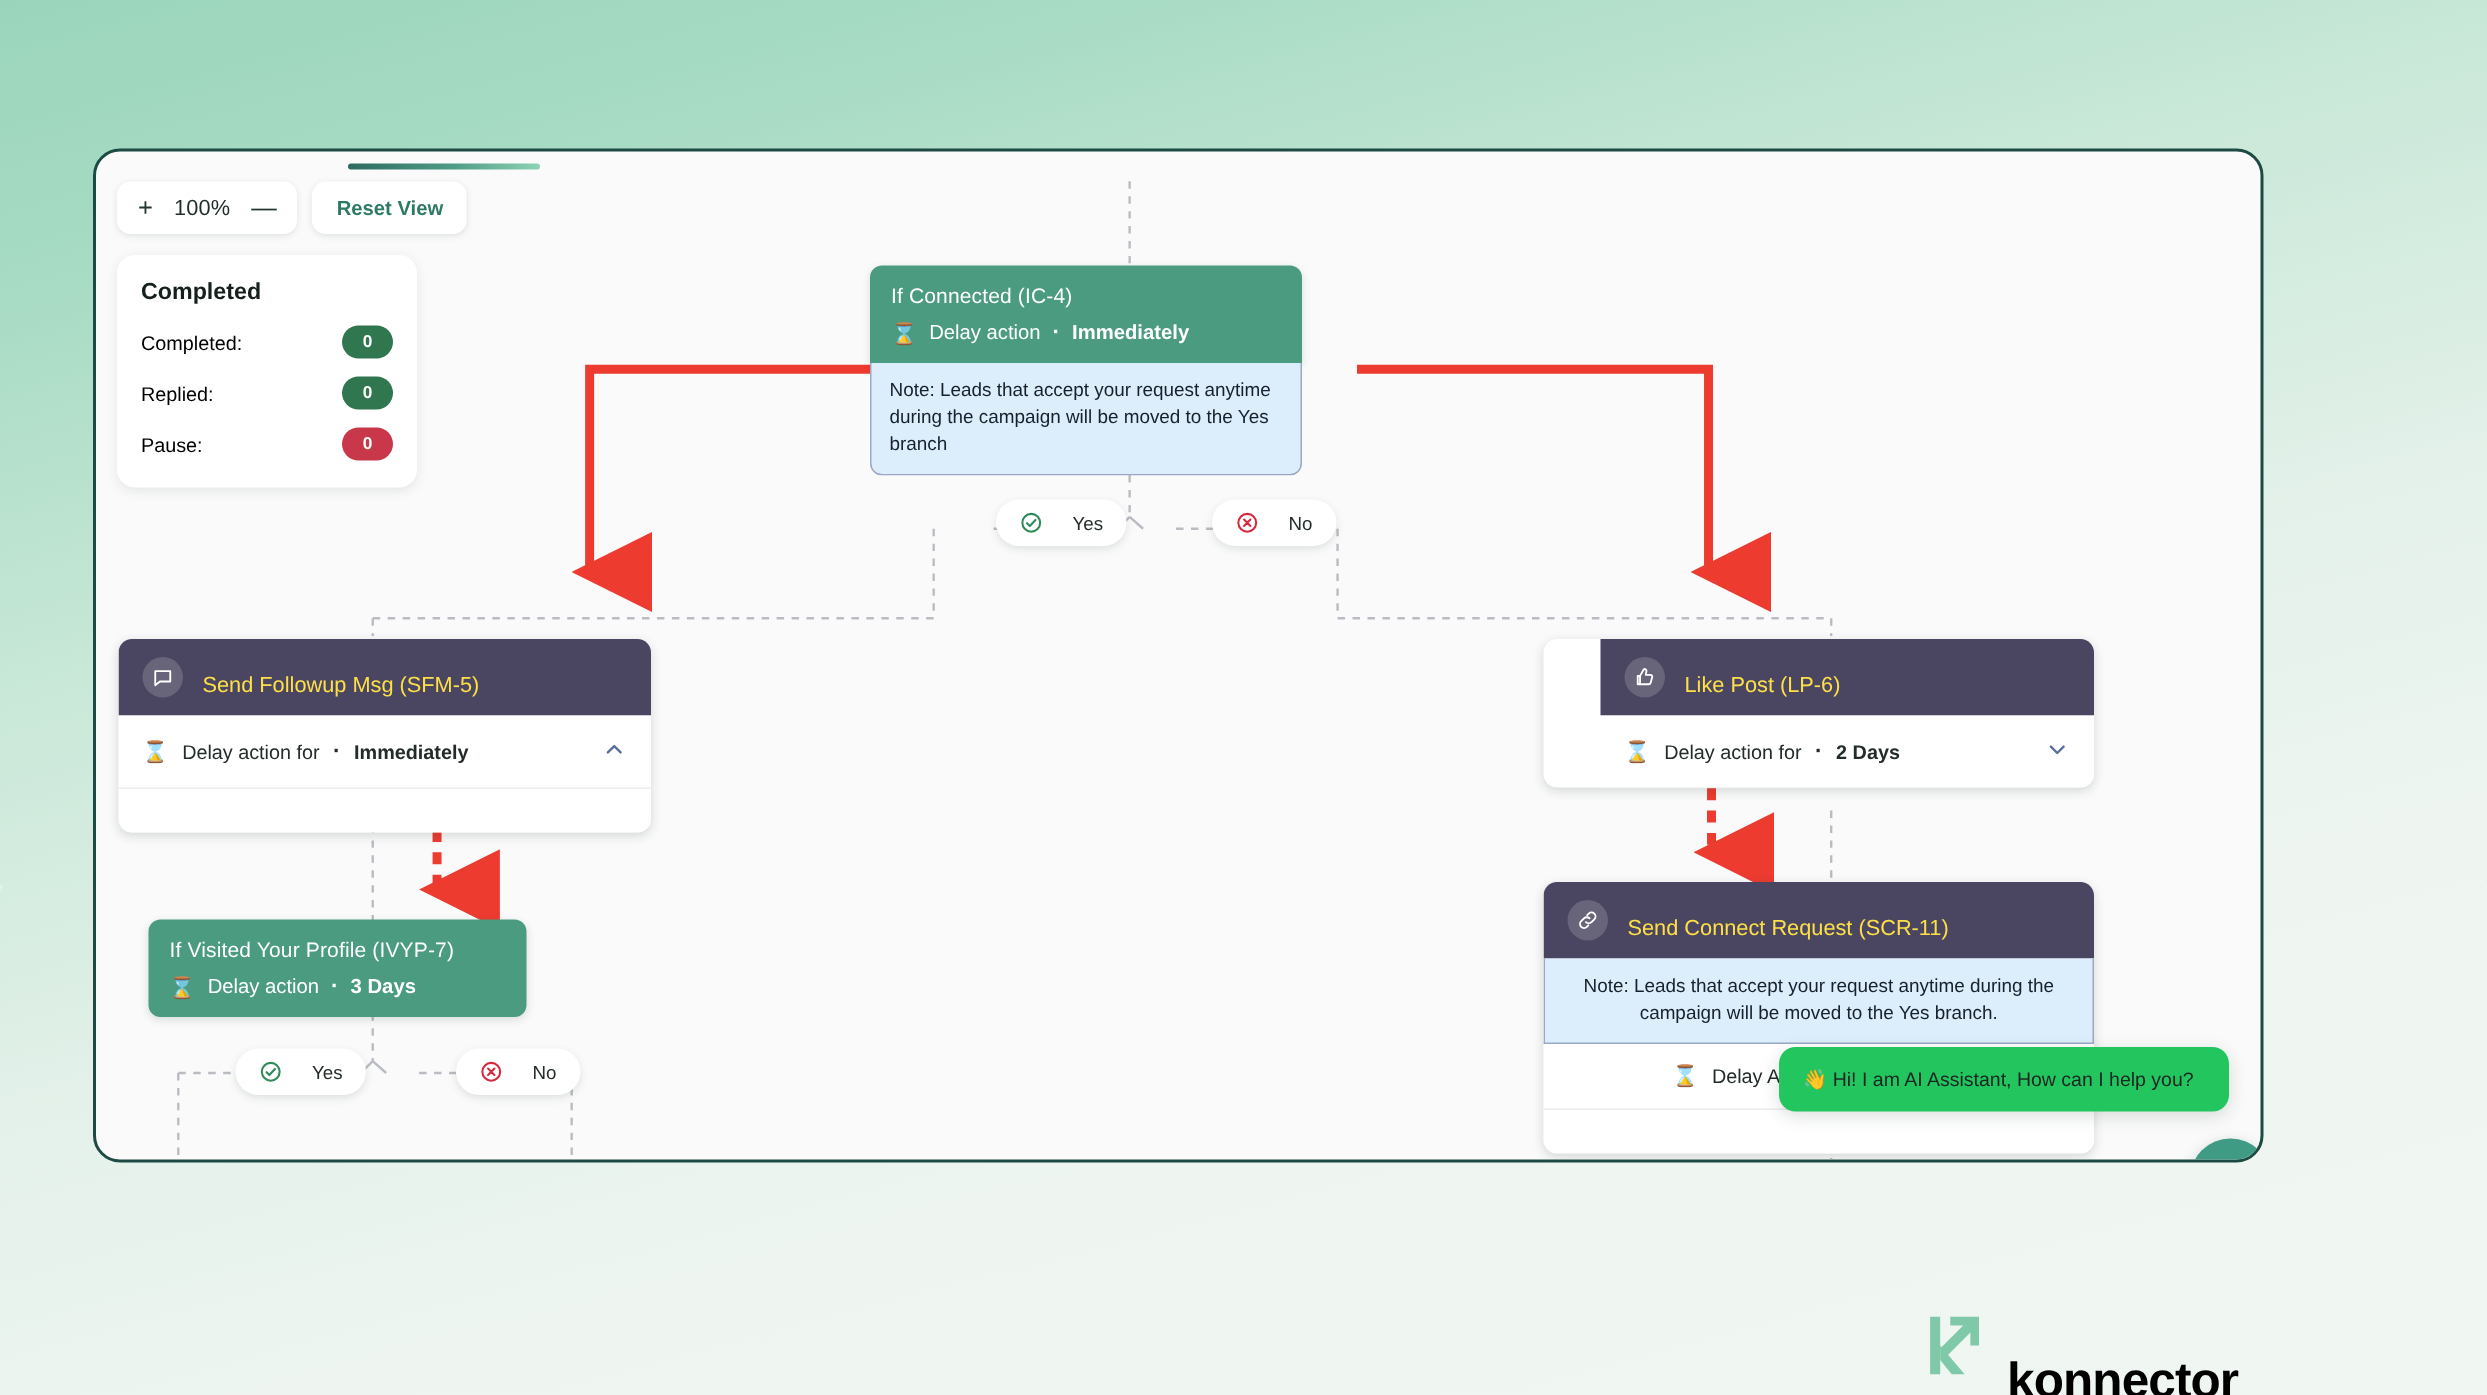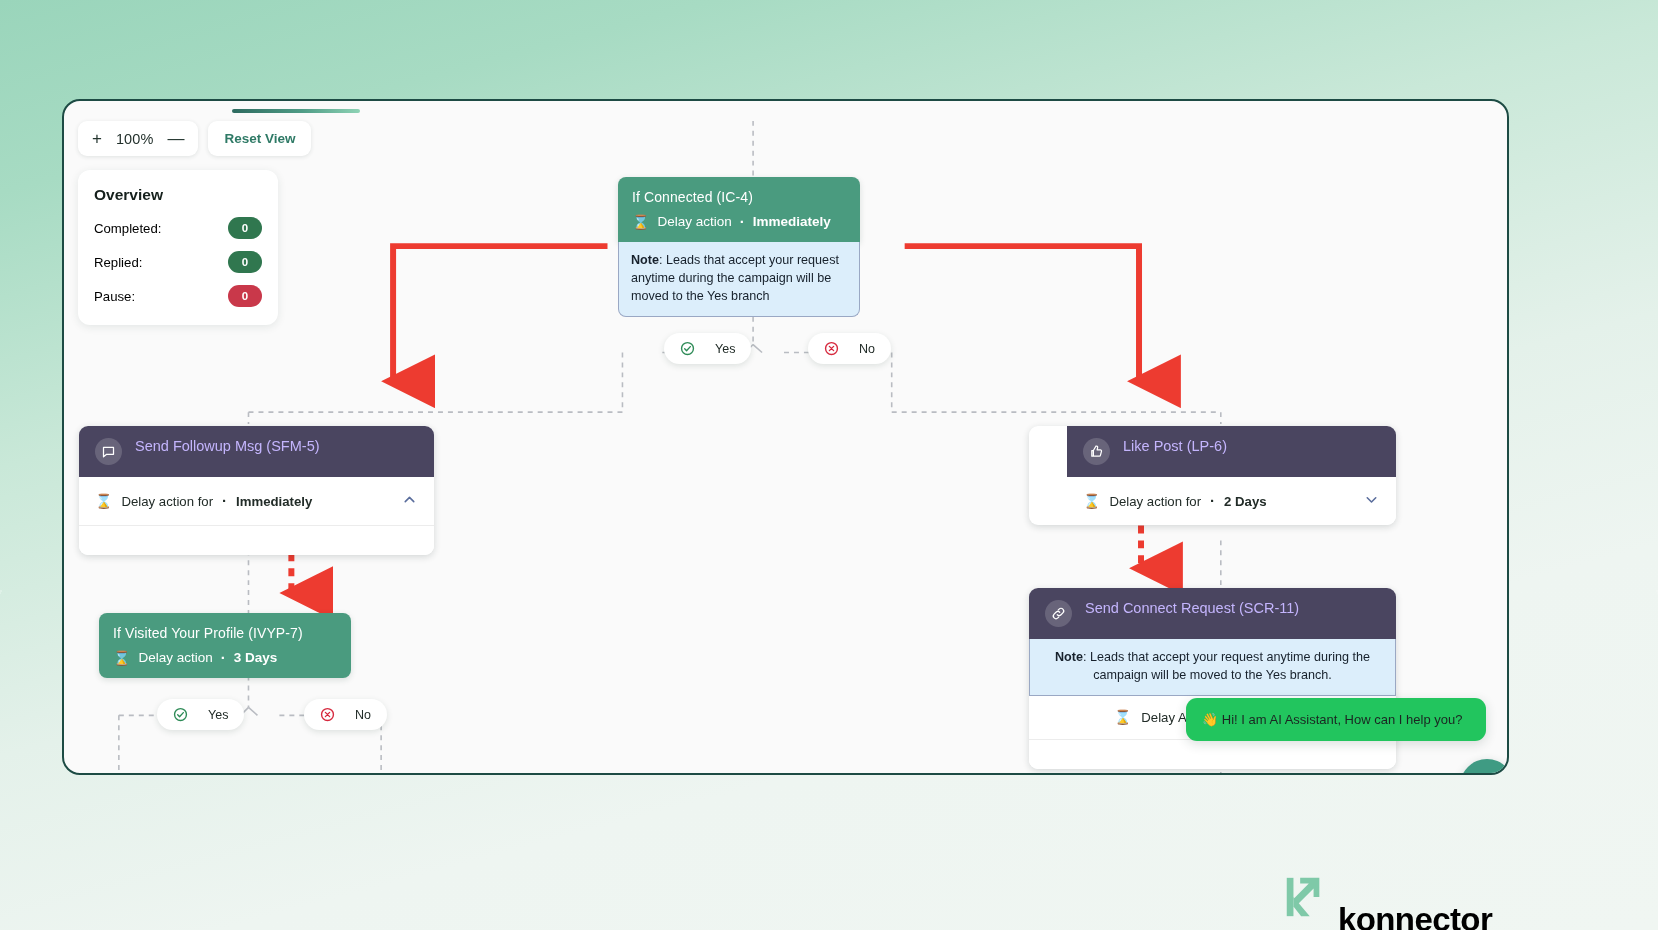--- a/index.html
+++ b/index.html
@@ -76,29 +76,29 @@
   .delay-line { display:flex; align-items:center; gap:8px; font-size:13.5px;}
   .delay-line .sep { font-weight:900; font-size:15px; line-height:0; }
   .delay-line .strong { font-weight:700; }
   .hourglass { font-size:14px; line-height:1; }
 
   .note-box {
     background:#dceefb; border:1.5px solid #9aa8c4; border-top:none;
     border-radius:0 0 8px 8px; padding:10px 12px;
     font-size:12.6px; color:#17212c; line-height:1.42;
   }
-  .note-box b{font-weight:700;text-align:center;}
+  .note-box b{font-weight:400;text-align:center;}
 
   .dark-node {
     border-radius:9px; overflow:hidden;
     box-shadow:0 2px 7px rgba(20,40,35,.16);
     background:#fff;
   }
   .dark-head {
-    background:#4a4560; color:#c4b5fd; display:flex; align-items:flex-start; gap:13px;
+    background:#4a4560; color:#fde047; display:flex; align-items:flex-end; gap:13px;
     padding:12px 16px;
   }
   .dark-head .title{font-size:14.5px; font-weight:400;}
   .circ-icon {
     width:27px; height:27px; border-radius:50%; background:rgba(255,255,255,.17);
     display:flex; align-items:center; justify-content:center; flex:0 0 auto;
   }
   .dark-body {
     background:#fff; display:flex; align-items:center; gap:9px;
     padding:14px 16px; font-size:13.2px; color:#222c28;
@@ -191,36 +191,36 @@
   <div class="zoom-bar">
     <div class="zoom-group">
       <span class="zoom-btn">+</span>
       <span class="zoom-val">100%</span>
       <span class="zoom-btn">—</span>
     </div>
     <div class="reset-view">Reset View</div>
   </div>
 
   <div class="overview">
-    <h3>Overview</h3>
+    <h3>Completed</h3>
     <div class="ov-row">
       <span class="ov-label">Completed:</span>
       <span class="pill green">0</span>
     </div>
     <div class="ov-row">
       <span class="ov-label">Replied:</span>
       <span class="pill green">0</span>
     </div>
     <div class="ov-row">
       <span class="ov-label">Pause:</span>
       <span class="pill red">0</span>
     </div>
   </div>
 
-  <div class="node" style="left:554px; top:76px; width:242px;">
+  <div class="node" style="left:516px; top:76px; width:288px;">
     <div class="green-node" style="border-radius:8px 8px 0 0;">
       <div class="title">If Connected (IC-4)</div>
       <div class="delay-line">
         <span class="hourglass">⌛</span>
         <span>Delay action</span>
         <span class="sep">·</span>
         <span class="strong">Immediately</span>
       </div>
     </div>
     <div class="note-box">

